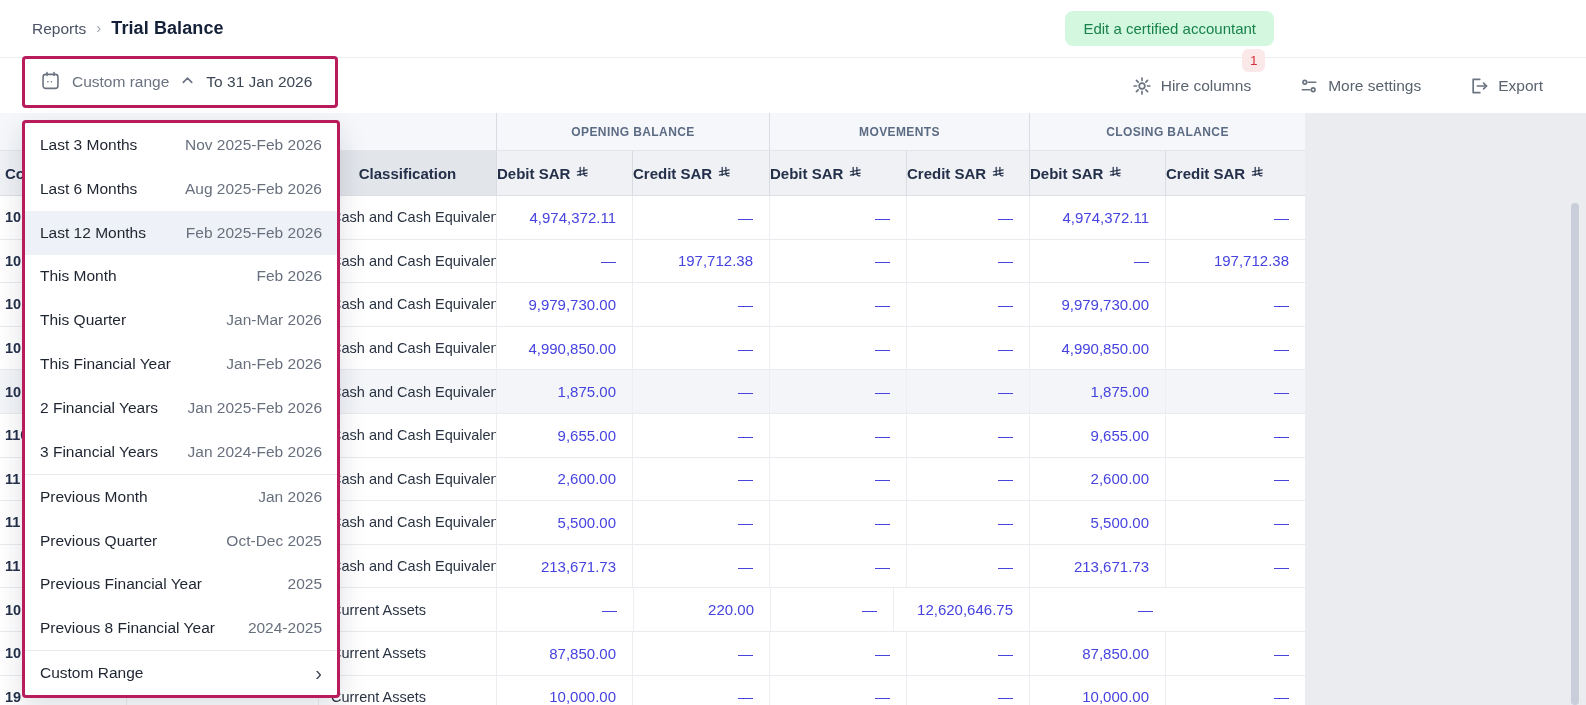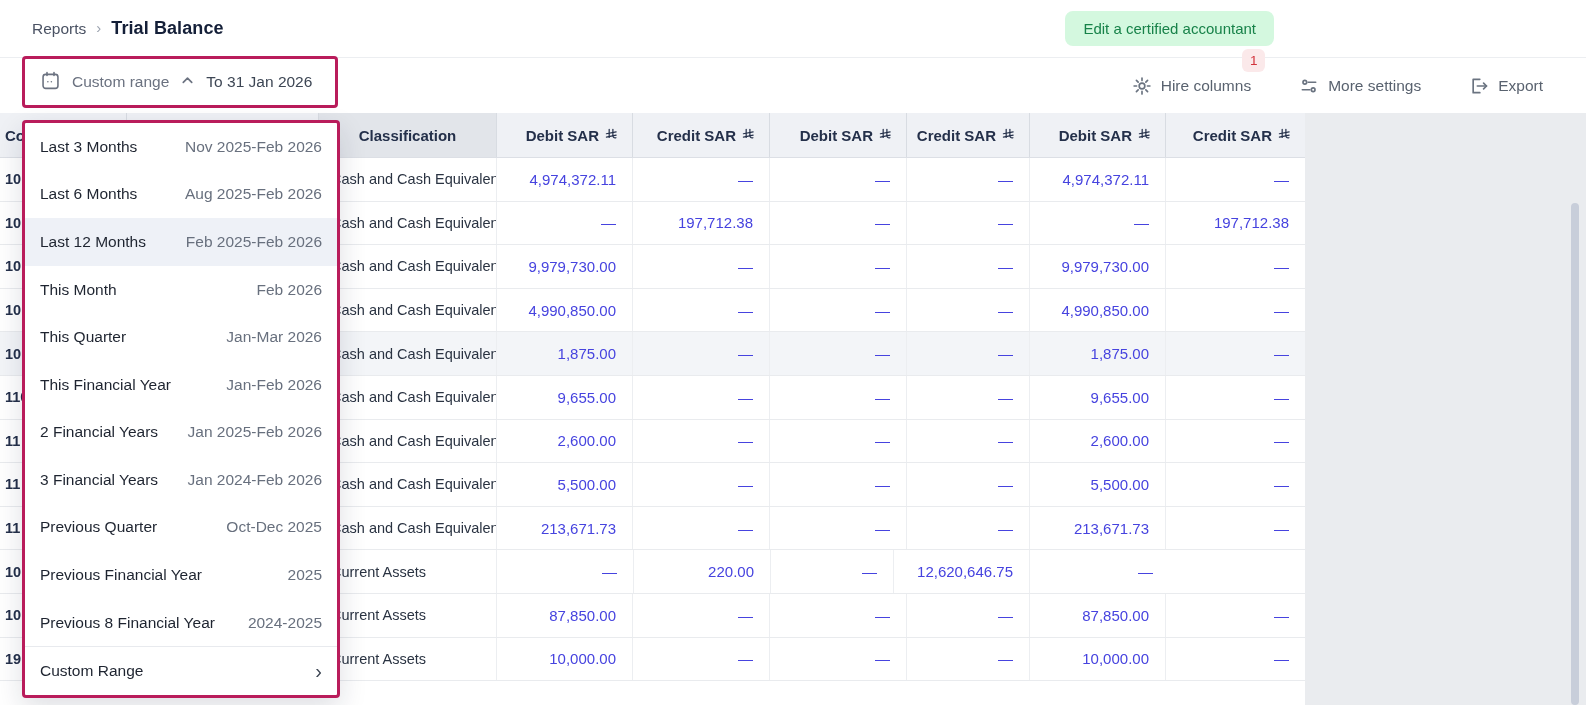--- a/index.html
+++ b/index.html
@@ -28,21 +28,21 @@
   
   .table-wrap { position:absolute; left:0; top:113px; width:1305px; height:592px; background:#fff; overflow:hidden; }
   .trow { display:flex; width:1305px; }
   .group-row { height:38px; background:#f5f7fa; border-bottom:1px solid #e2e5ea; }
   .group-cell { display:flex; align-items:center; justify-content:center; font-size:12px; font-weight:600; letter-spacing:.4px; color:#5c6b84; border-right:1px solid #d9dde3; }
   .g-spacer { width:497px; border-right:1px solid #d9dde3; }
   .g-ob { width:273px; } .g-mv { width:260px; } .g-cb { width:275px; border-right:none; }
 
   .colhdr-row { height:45px; background:#eff1f5; border-bottom:1px solid #dcdfe5; }
   .hcell { display:flex; align-items:center; border-right:1px solid #d8dce2; font-size:15px; font-weight:700; color:#24304a; }
-  .hnum { justify-content:flex-end; padding-right:14px; gap:6px; }
+  .hnum { padding-right:14px; gap:6px; }
   .data-row { height:43.6px; background:#fff; border-bottom:1px solid #e9ebee; }
   .data-row.hl { background:#f3f5f8; }
   .cell { display:flex; align-items:center; border-right:1px solid #eceef1; overflow:hidden; white-space:nowrap; }
   .c-code { width:127px; padding-left:5px; }
   .c-acct { width:192px; }
   .c-class { width:178px; padding-left:12px; }
   .c-obd { width:136px; } .c-obc { width:137px; } .c-mvd { width:137px; } .c-mvc { width:123px; } .c-cbd { width:136px; } .c-cbc { width:139px; border-right:none; }
   .hdr-code { padding-left:5px; } .hdr-class { justify-content:center; padding-left:0; background:#e2e5ea; }
   .code-txt { font-size:14.5px; font-weight:600; color:#24304a; }
   .class-txt { font-size:14.5px; color:#2a3342; }
@@ -111,20 +111,26 @@
       </span>
       <span>Export</span>
     </button>
   </div>
 
   <div class="right-panel"></div>
   <div class="scroll-thumb"></div>
 
   <div class="table-wrap">
 
+    <div class="trow group-row">
+      <div class="g-spacer"></div>
+      <div class="group-cell g-ob">OPENING BALANCE</div>
+      <div class="group-cell g-mv">MOVEMENTS</div>
+      <div class="group-cell g-cb">CLOSING BALANCE</div>
+    </div>
 
     <div class="trow colhdr-row">
       <div class="hcell c-code hdr-code">Code</div>
       <div class="hcell c-acct"></div>
       <div class="hcell c-class hdr-class">Classification</div>
       <div class="hcell c-obd hnum">
         <span>Debit SAR</span>
         <span class="riyal"><svg width="13" height="13" viewBox="0 0 14 14" fill="none" stroke="#24304a" stroke-width="1.3" stroke-linecap="round">
               <path d="M4.5 1.5V10.2"></path>
               <path d="M8.5 1.5V8"></path>
@@ -374,20 +380,24 @@
       <span class="mi-value">Jan-Feb 2026</span>
     </div>
     <div class="menu-item">
       <span class="mi-label">2 Financial Years</span>
       <span class="mi-value">Jan 2025-Feb 2026</span>
     </div>
     <div class="menu-item">
       <span class="mi-label">3 Financial Years</span>
       <span class="mi-value">Jan 2024-Feb 2026</span>
     </div>
+    <div class="menu-item sep">
+      <span class="mi-label">Previous Month</span>
+      <span class="mi-value">Jan 2026</span>
+    </div>
     <div class="menu-item">
       <span class="mi-label">Previous Quarter</span>
       <span class="mi-value">Oct-Dec 2025</span>
     </div>
     <div class="menu-item">
       <span class="mi-label">Previous Financial Year</span>
       <span class="mi-value">2025</span>
     </div>
     <div class="menu-item">
       <span class="mi-label">Previous 8 Financial Year</span>

